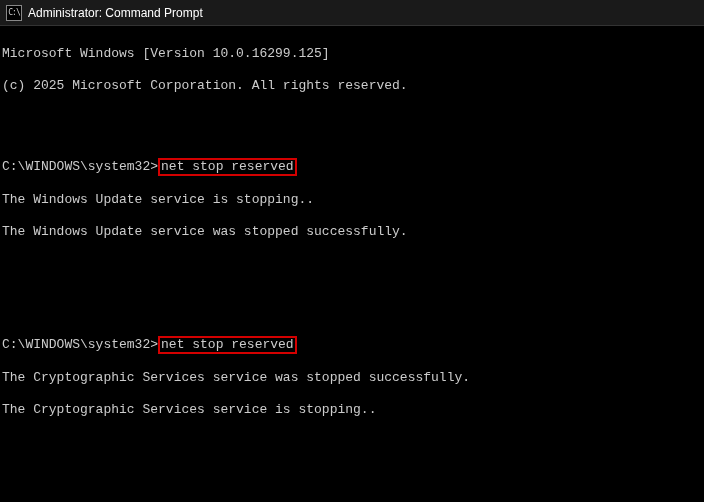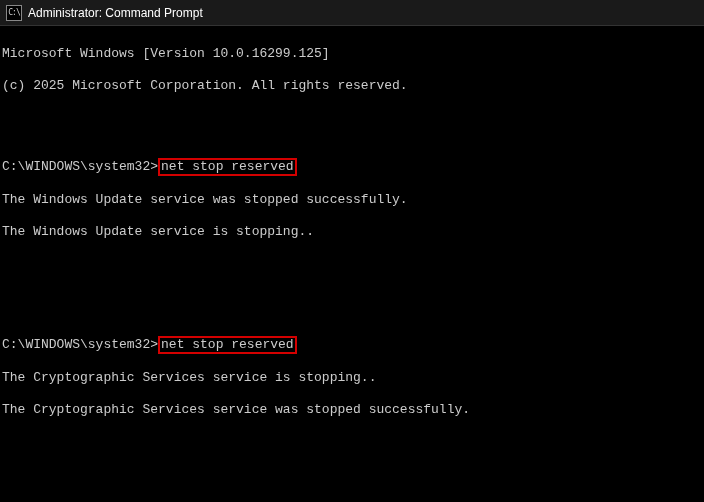--- a/index.html
+++ b/index.html
@@ -62,28 +62,28 @@
   <span class="app-icon">C:\</span>
   <span class="title">Administrator: Command Prompt</span>
 </div>
 
 <div class="terminal">
 <span class="line">Microsoft Windows [Version 10.0.16299.125]</span>
 <span class="line">(c) 2025 Microsoft Corporation. All rights reserved.</span>
 <span class="line"> </span>
 
 <span class="line"><span>C:\WINDOWS\system32&gt;</span><span class="hl">net stop reserved</span></span>
+<span class="line">The Windows Update service is stopping..</span>
 <span class="line">The Windows Update service was stopped successfully.</span>
-<span class="line">The Windows Update service is stopping..</span>
 <span class="line"> </span>
 <span class="line"> </span>
 
 <span class="line"><span>C:\WINDOWS\system32&gt;</span><span class="hl">net stop reserved</span></span>
+<span class="line">The Cryptographic Services service was stopped successfully.</span>
 <span class="line">The Cryptographic Services service is stopping..</span>
-<span class="line">The Cryptographic Services service was stopped successfully.</span>
 <span class="line"> </span>
 <span class="line"> </span>
 
 
 
 
 
 
 
 

